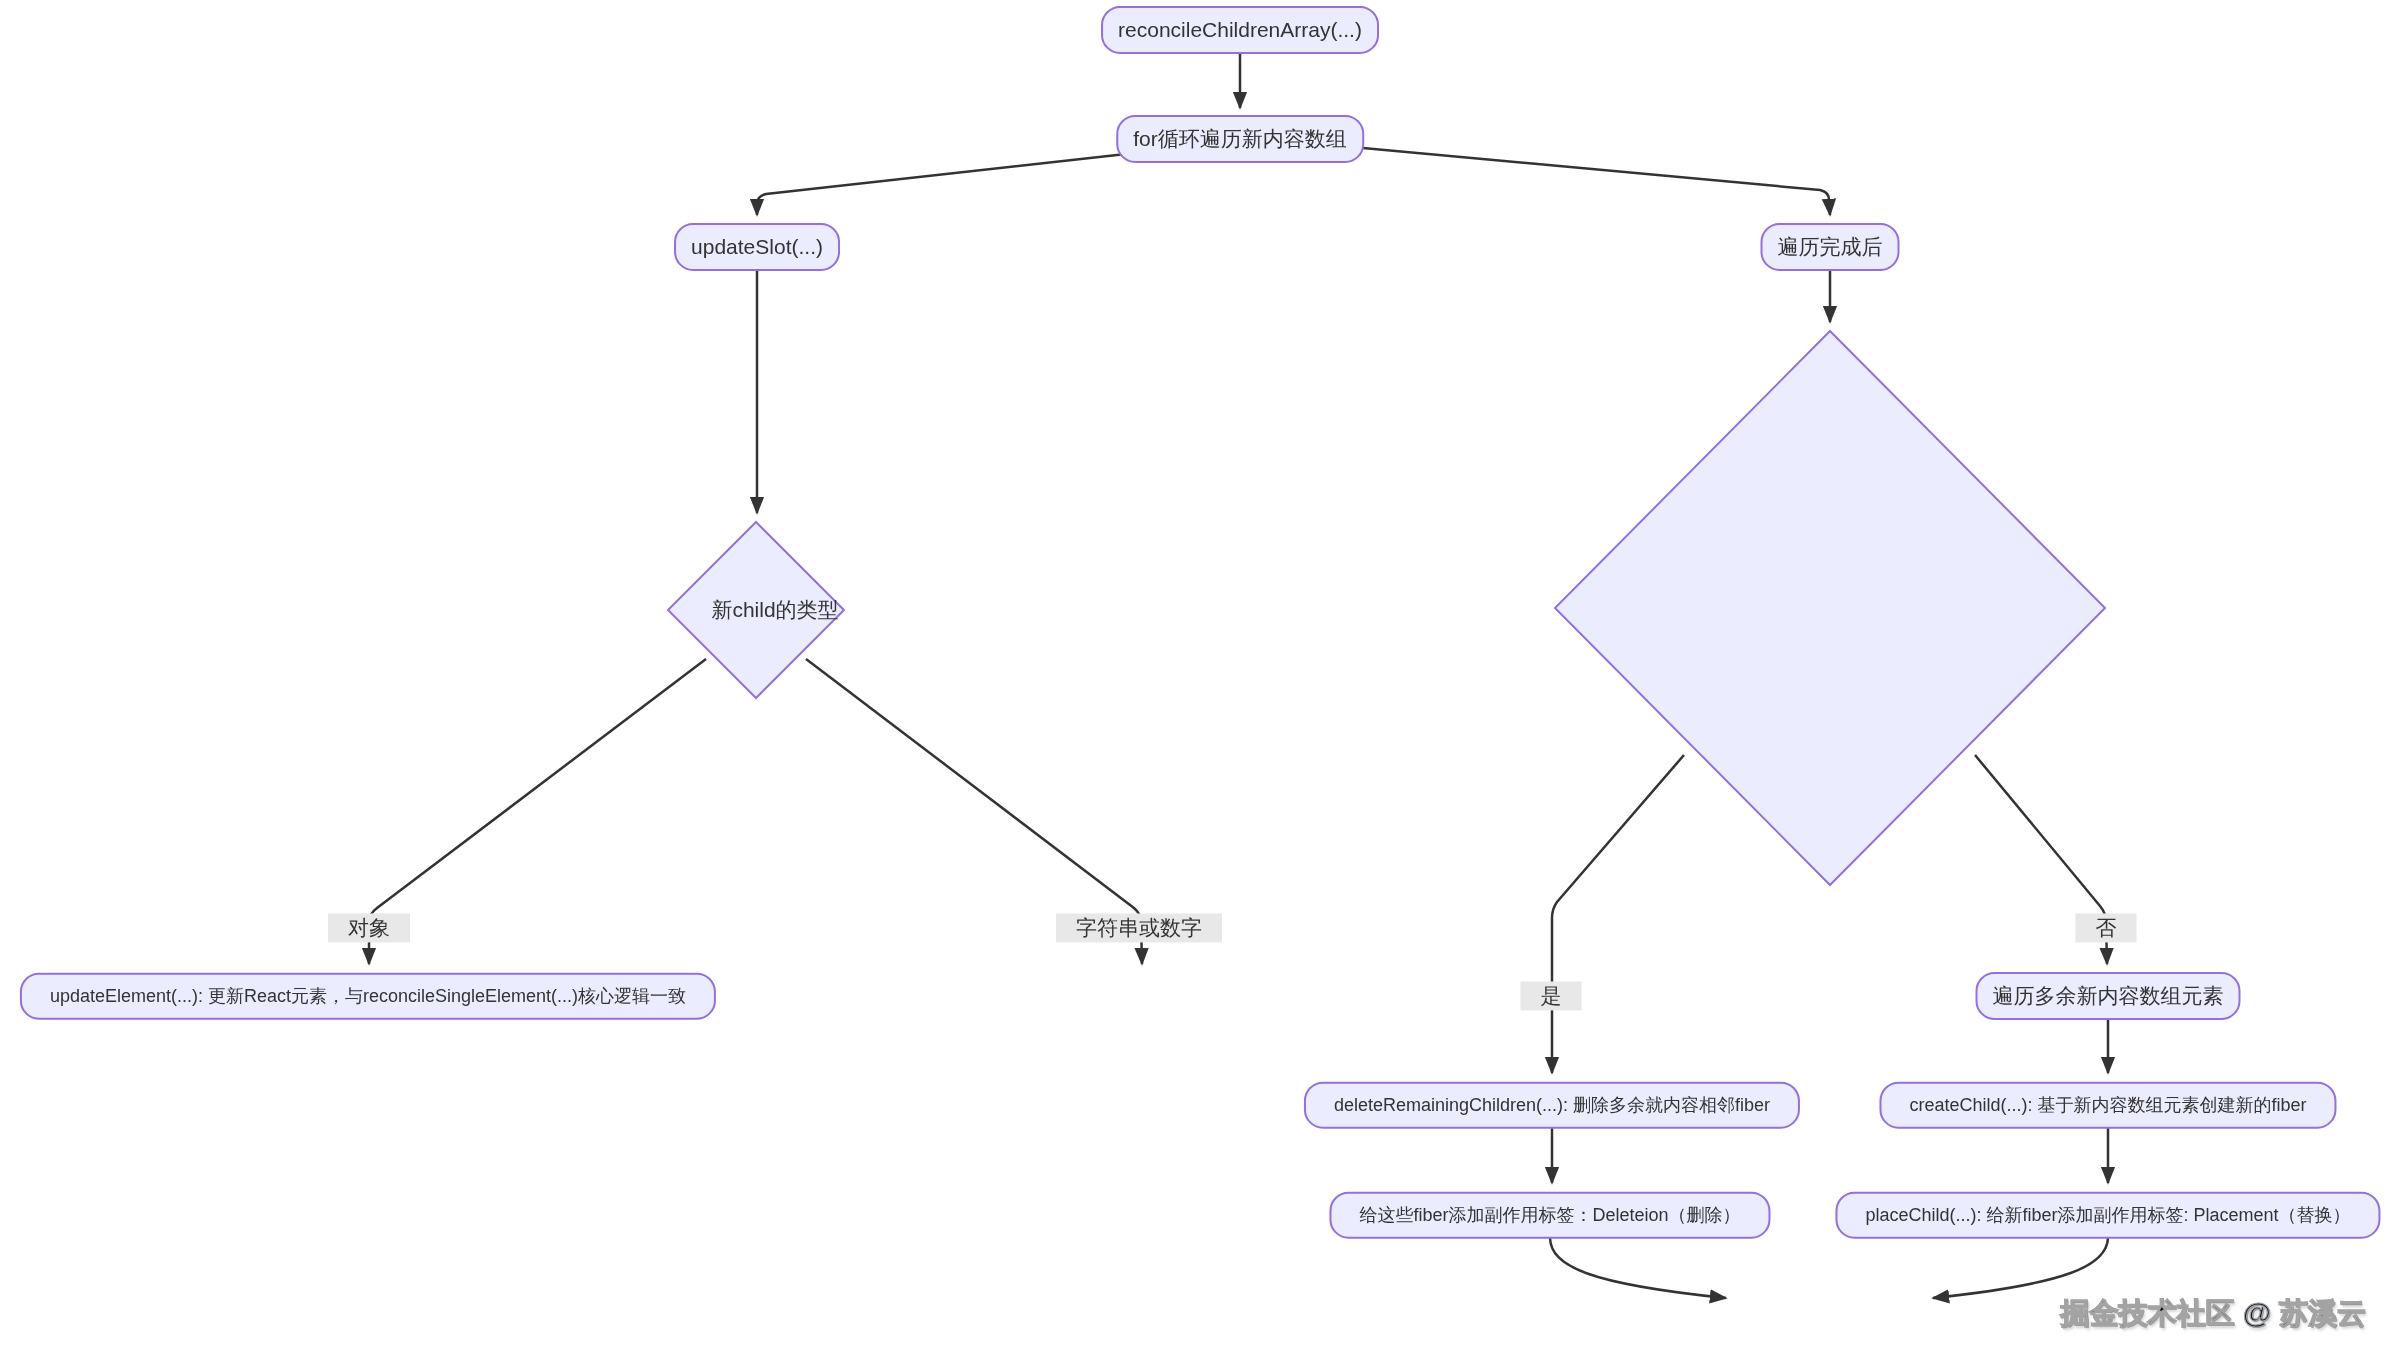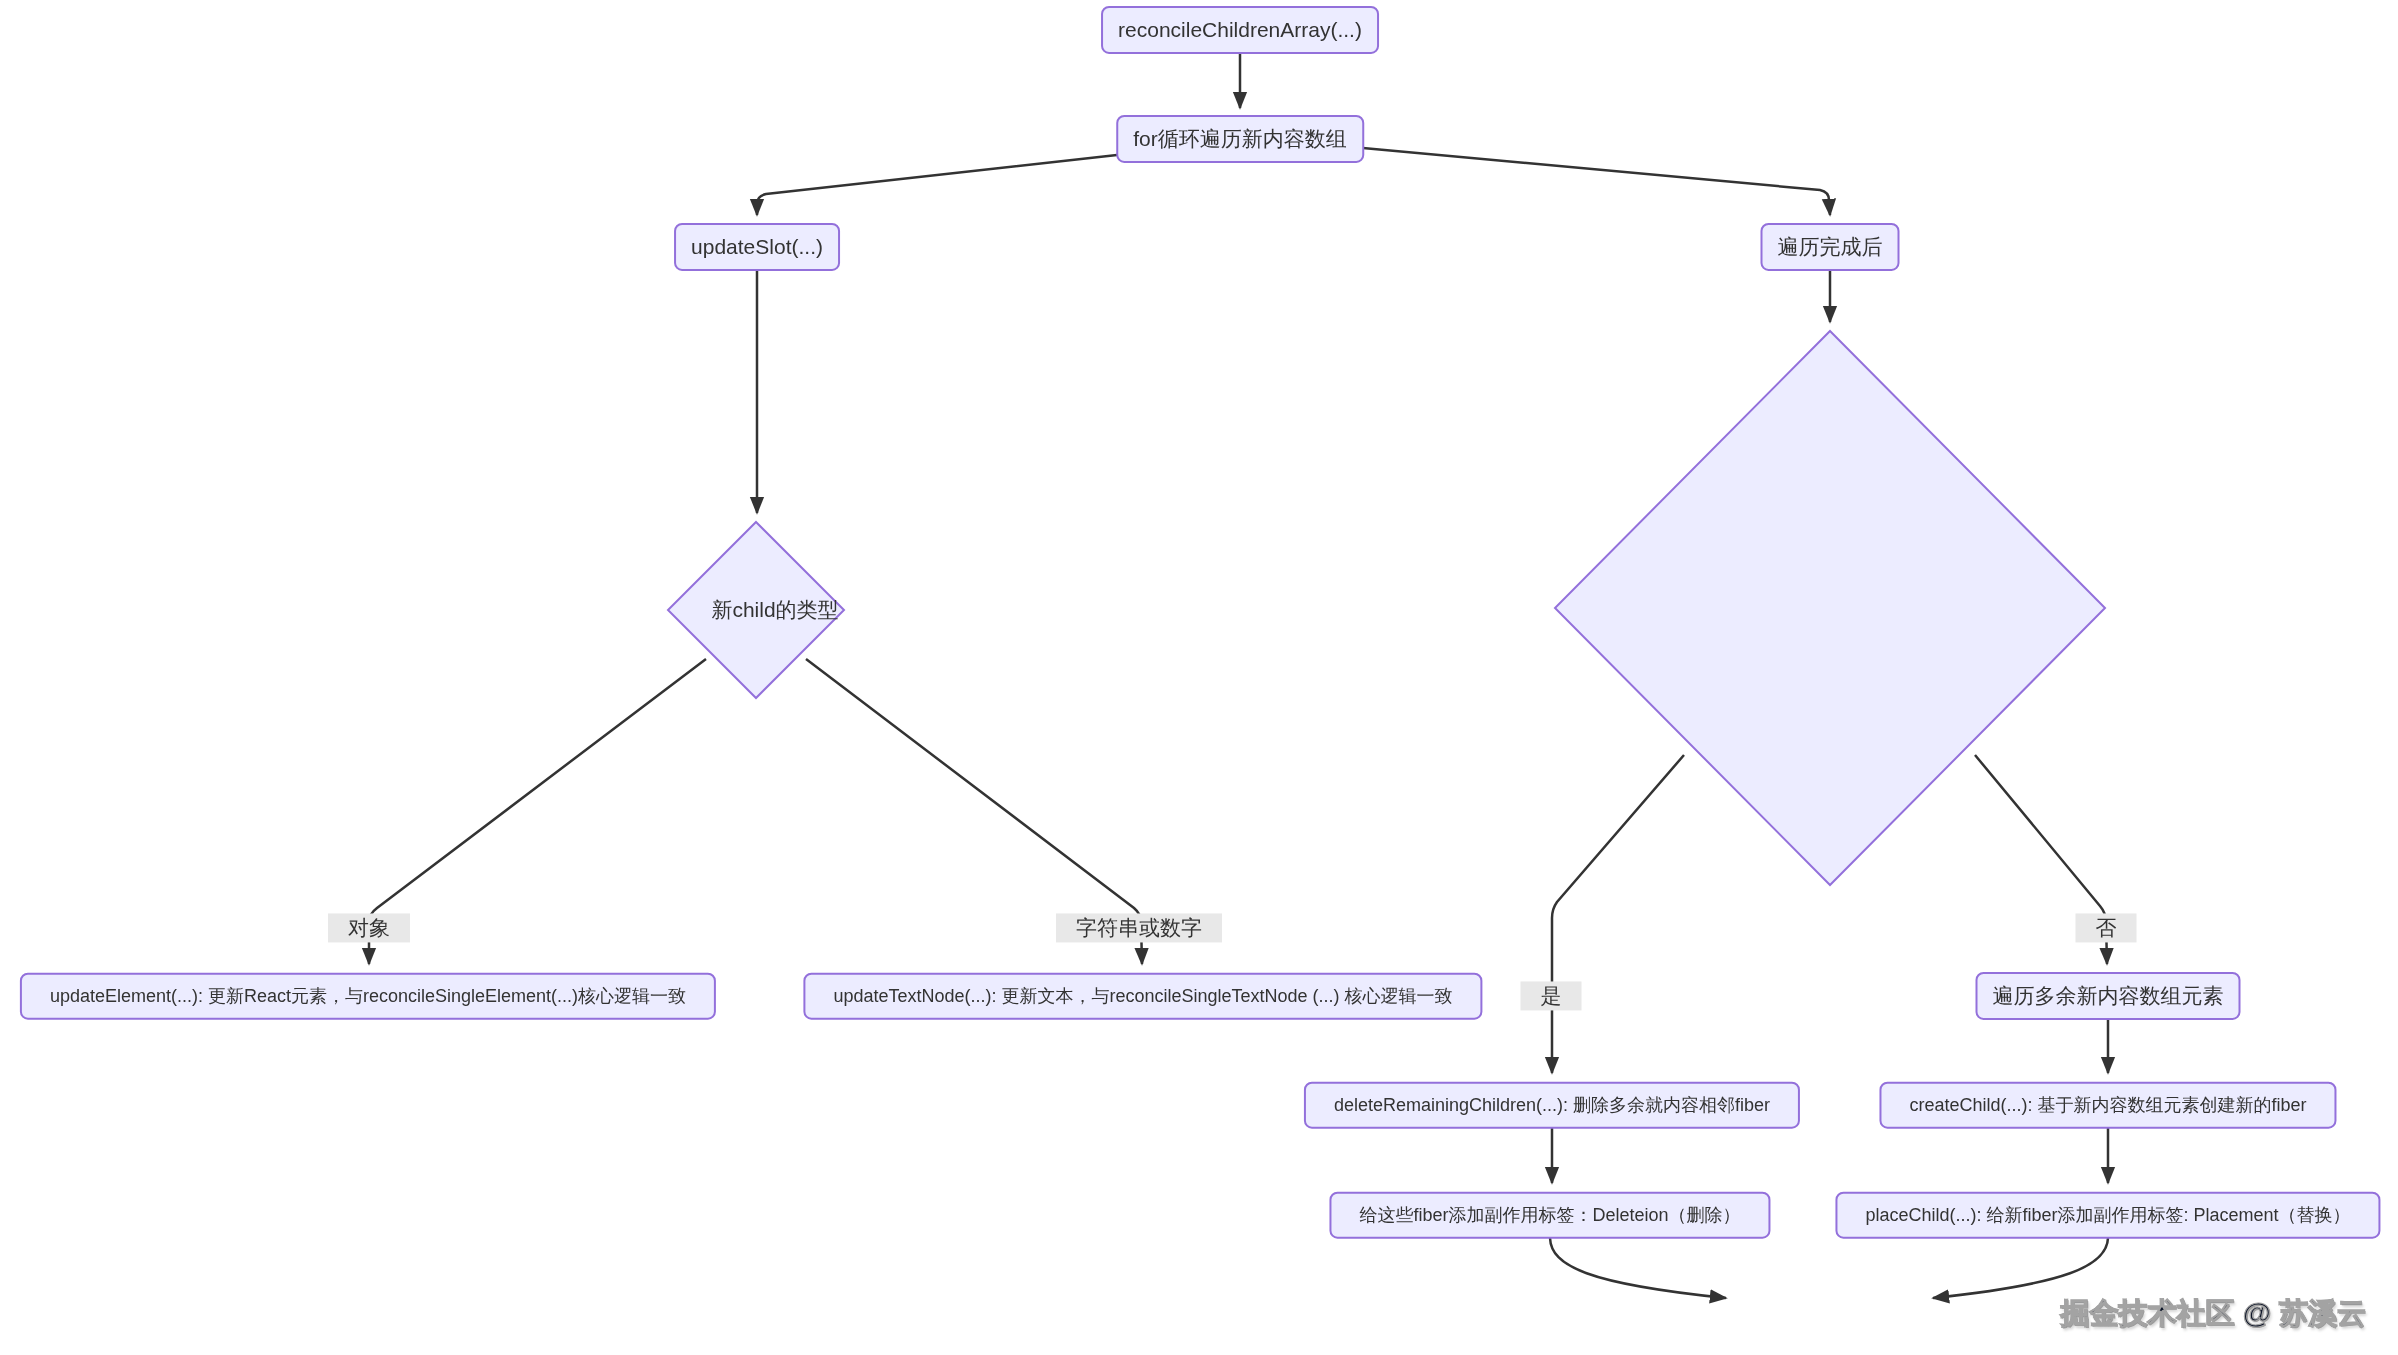--- a/index.html
+++ b/index.html
@@ -34,21 +34,21 @@
     stroke-width: 2.5px;
   }
   .arrowhead {
     fill: var(--edge, #333333);
   }
   .node {
     position: absolute;
     transform: translate(-50%, -50%);
     background: var(--node_fill, #ECECFF);
     border: 2px solid var(--node_border, #9370DB);
-    border-radius: 8px;
+    border-radius: 19px;
     padding: 10px 15px;
     font-size: 21px;
     line-height: 1.15;
     white-space: nowrap;
     box-sizing: border-box;
   }
   .node.small {
     font-size: 18px;
     padding: 11px 28px;
   }
@@ -117,21 +117,20 @@
   <div class="node" style="left:1240px; top:30px">reconcileChildrenArray(...)</div>
 
   <div class="node" style="left:1240px; top:139px">for循环遍历新内容数组</div>
 
   <div class="node" style="left:757px; top:247px">updateSlot(...)</div>
 
   <div class="node" style="left:1830px; top:247px">遍历完成后</div>
 
   <div class="node small" style="left:368px; top:996px">updateElement(...): 更新React元素，与reconcileSingleElement(...)核心逻辑一致</div>
 
-  <div class="node small" style="left:1143px; top:996px">updateTextNode(...): 更新文本，与reconcileSingleTextNode (...) 核心逻辑一致</div>
 
   <div class="node small" style="left:1552px; top:1105px">deleteRemainingChildren(...): 删除多余就内容相邻fiber</div>
 
   <div class="node" style="left:2108px; top:996px">遍历多余新内容数组元素</div>
 
   <div class="node small" style="left:2108px; top:1105px">createChild(...): 基于新内容数组元素创建新的fiber</div>
 
   <div class="node small" style="left:2108px; top:1215px">placeChild(...): 给新fiber添加副作用标签: Placement（替换）</div>
 
   <div class="node small" style="left:1550px; top:1215px">给这些fiber添加副作用标签：Deleteion（删除）</div>

